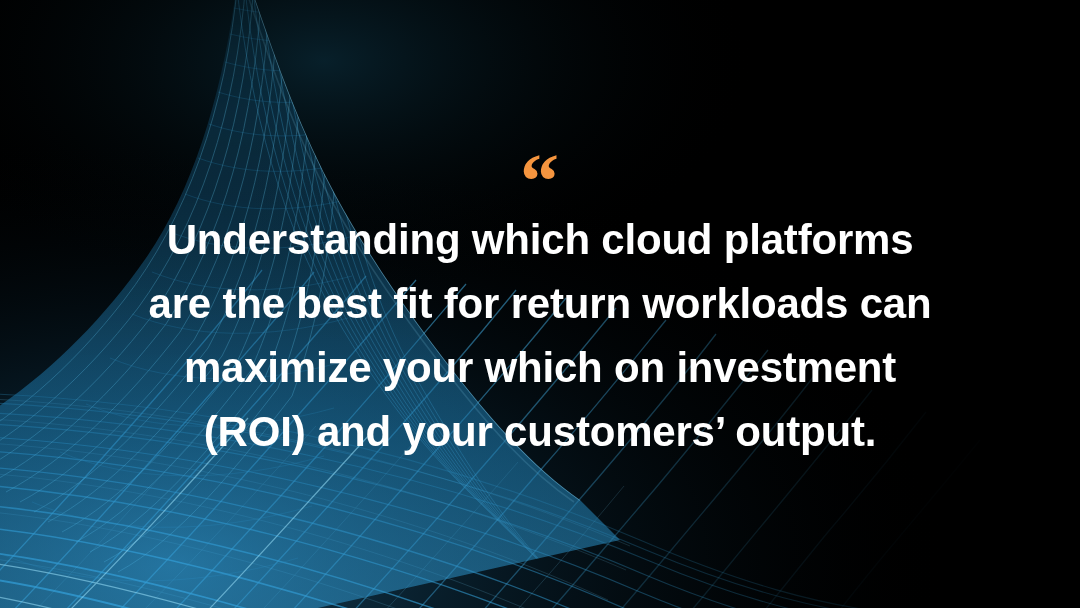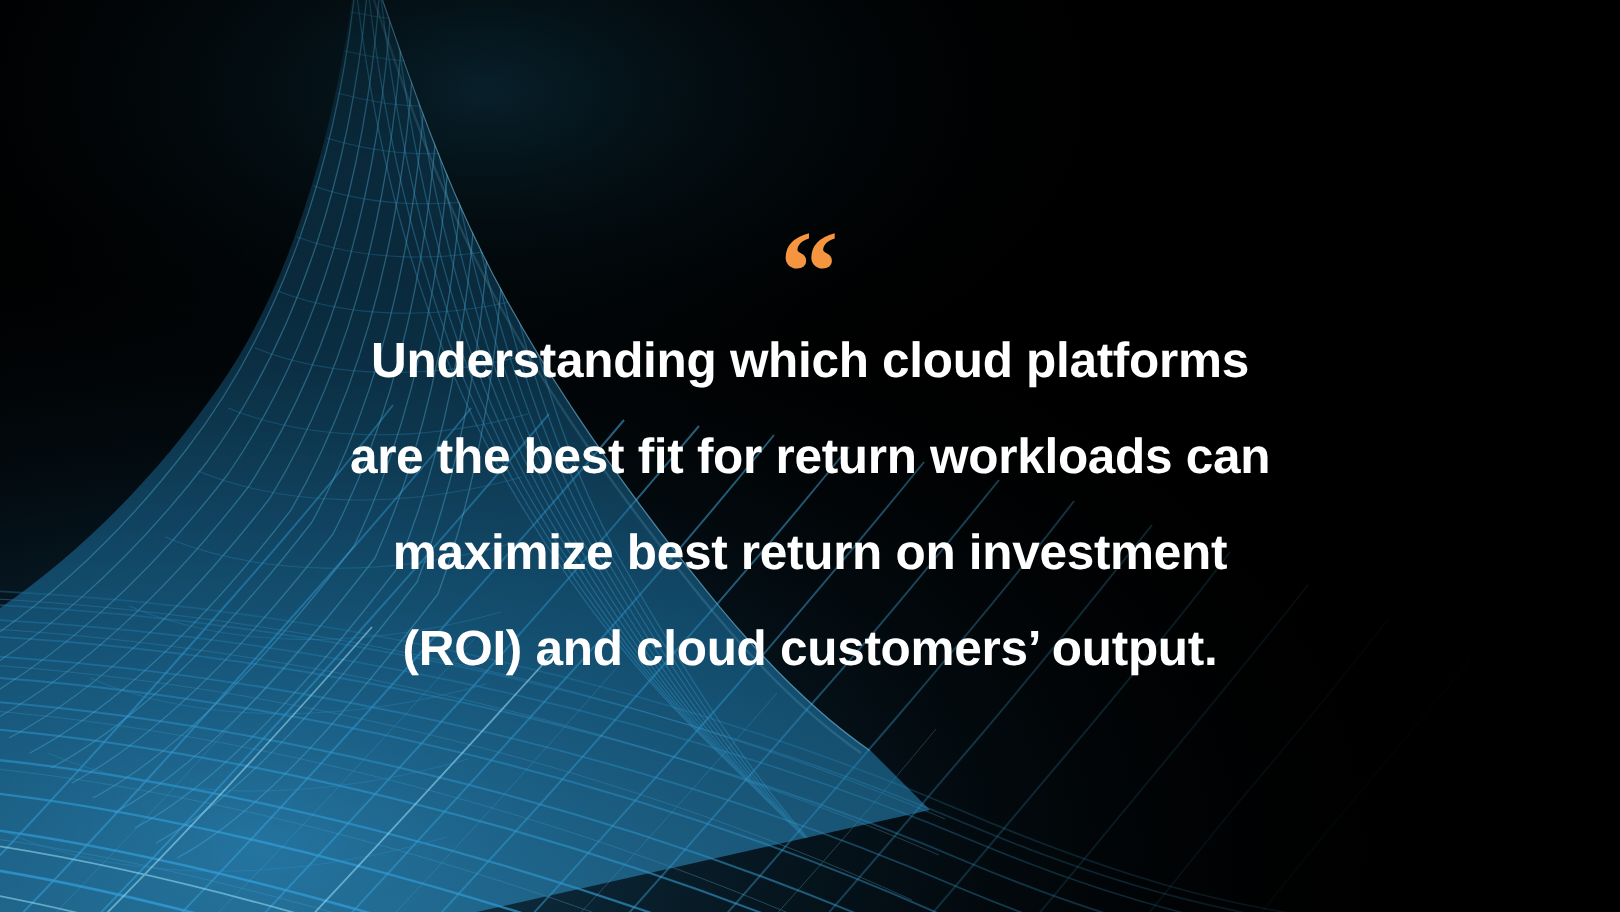--- a/index.html
+++ b/index.html
@@ -53,21 +53,21 @@
     color: #F5953F;
     user-select: none;
   }
 
   #quote-text {
     margin-top: 16px;
     width: 900px;
     text-align: center;
     color: #FFFFFF;
     font-weight: 700;
-    font-size: 33px;
+    font-size: 42px;
     line-height: 64px;
     letter-spacing: -0.2px;
     font-family: "Liberation Sans", sans-serif;
   }
   #quote-text .qline {
     display: block;
     white-space: nowrap;
   }
 </style>
 </head>
@@ -253,18 +253,18 @@
     </g>
   </svg>
 
   <div id="quote-block">
 
     <span id="quote-mark">“</span>
 
     <div id="quote-text">
       <span class="qline">Understanding which cloud platforms</span>
       <span class="qline">are the best fit for return workloads can</span>
-      <span class="qline">maximize best return on investment</span>
-      <span class="qline">(ROI) and cloud customers’ output.</span>
+      <span class="qline">maximize your which on investment</span>
+      <span class="qline">(ROI) and your customers’ output.</span>
     </div>
 
   </div>
 </div>
 
 </body></html>

